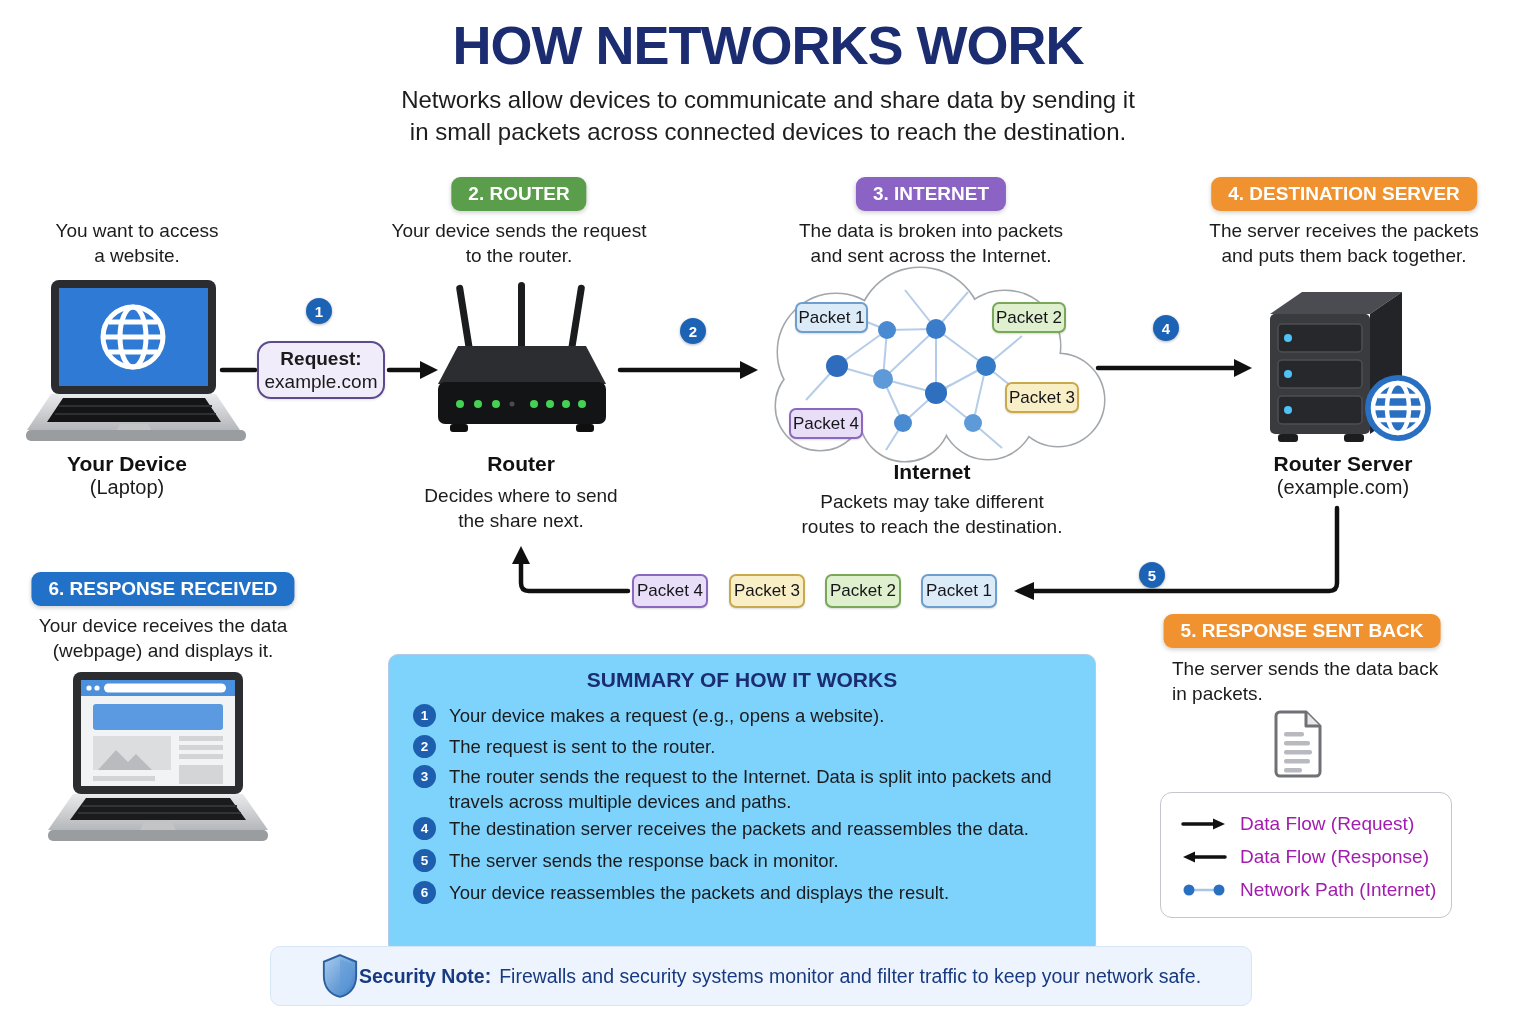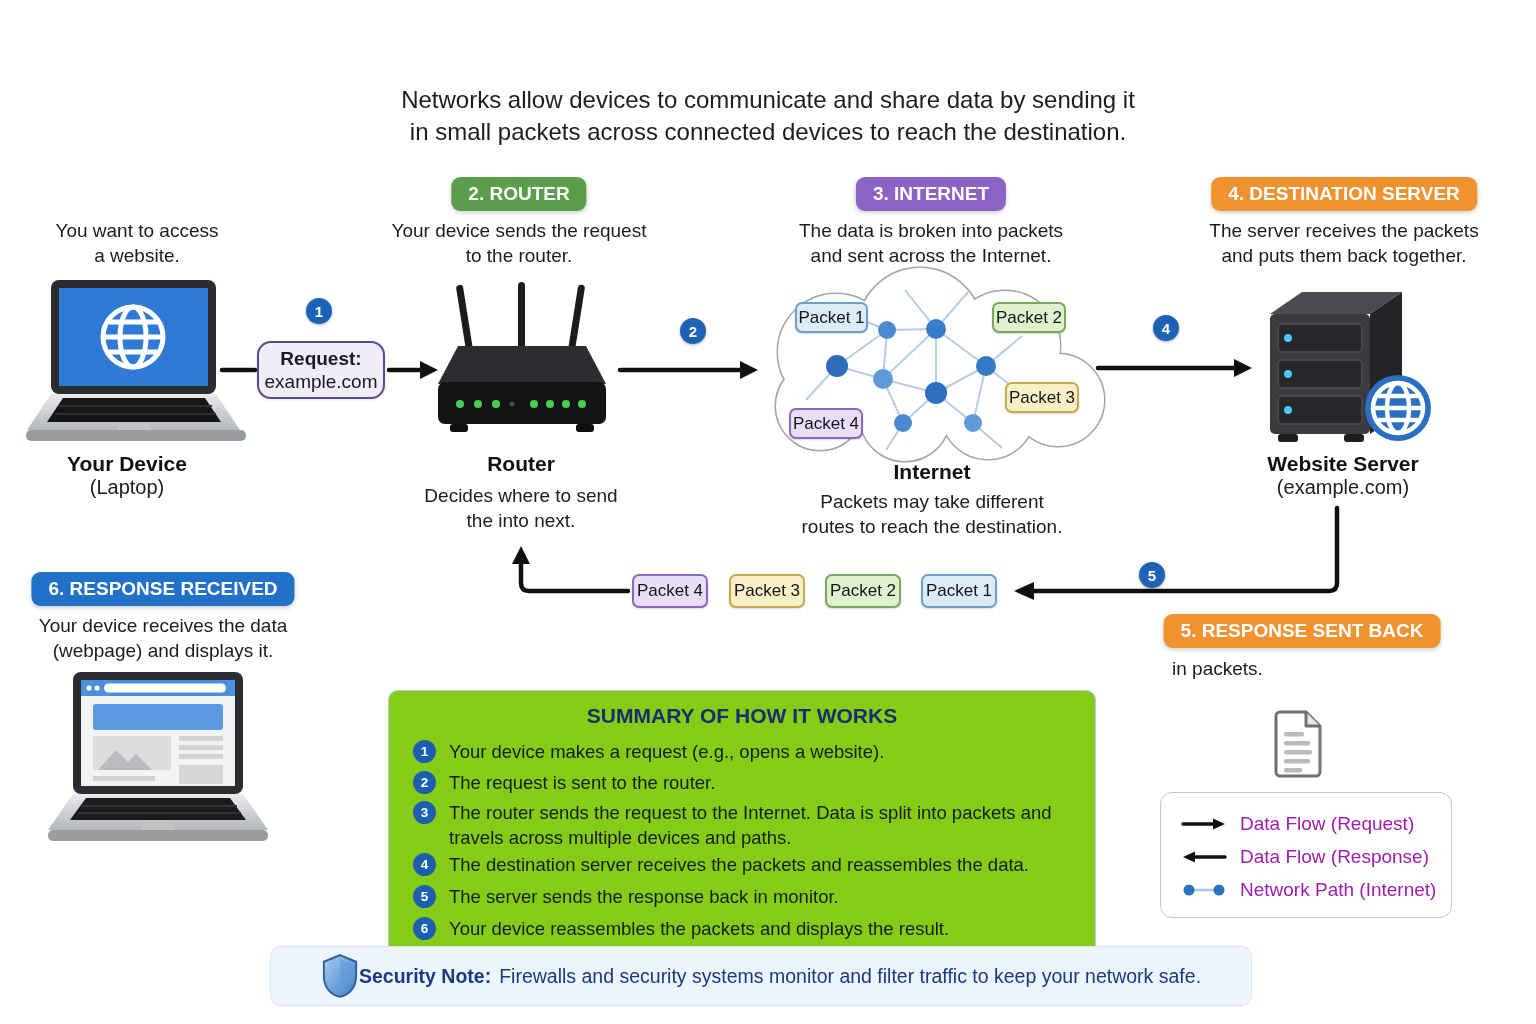--- a/index.html
+++ b/index.html
@@ -41,21 +41,21 @@
             justify-content:center; font-size:17px; color:#15151a;
             box-shadow:0 1px 2px rgba(0,0,0,.15); }
   .pk1 { background:#dcebf8; border:2px solid #6d9ece; }
   .pk2 { background:#def0cd; border:2px solid #79a85a; }
   .pk3 { background:#f9efc6; border:2px solid #c9a94e; }
   .pk4 { background:#e9def7; border:2px solid #8a68c0; }
 
   .resp-desc { position:absolute; font-size:19px; line-height:25px; color:#1c1c1e; }
 
   .summary { position:absolute; left:388px; top:654px; width:708px; height:300px;
-             background:#84cc16; border:1.5px solid #b3c9e8; border-radius:10px;margin-top:36px; }
+             background:#7dd3fc; border:1.5px solid #b3c9e8; border-radius:10px; }
   .summary-title { position:absolute; top:13px; width:100%; text-align:center;
                    font-size:21px; font-weight:700; color:#1b2d70; }
   .sum-row { position:absolute; left:24px; display:flex; gap:13px; align-items:flex-start; }
   .sum-num { flex:0 0 auto; width:23px; height:23px; border-radius:50%; background:#1d5fae;
              color:#fff; font-size:13.5px; font-weight:700; display:flex; align-items:center;
              justify-content:center; margin-top:1px; }
   .sum-text { font-size:18.5px; line-height:25px; color:#1b1b1d; width:640px; }
 
   .legend { position:absolute; left:1160px; top:792px; width:292px; height:126px;
             background:#fff; border:1.5px solid #c3c6ca; border-radius:12px; padding:14px 0 0 20px; }
@@ -143,20 +143,21 @@
     </g>
 
     <g stroke="#101010" stroke-width="4.5" stroke-linecap="round" fill="none">
       <path d="M 1337 508 L 1337 583 Q 1337 591 1329 591 L 1034 591"></path>
       <polygon points="1034,582 1014,591 1034,600" fill="#101010" stroke="none"></polygon>
       <path d="M 628 591 L 529 591 Q 521 591 521 583 L 521 564"></path>
       <polygon points="512,564 521,546 530,564" fill="#101010" stroke="none"></polygon>
     </g>
   </svg>
 
+  <div class="title">HOW NETWORKS WORK</div>
   <div class="subtitle">
     <div>Networks allow devices to communicate and share data by sending it</div>
     <div>in small packets across connected devices to reach the destination.</div>
   </div>
 
   <div class="badge badge-green" style="left:519px;top:177px;">2. ROUTER</div>
   <div class="badge badge-purple" style="left:931px;top:177px;">3. INTERNET</div>
   <div class="badge badge-orange" style="left:1344px;top:177px;">4. DESTINATION SERVER</div>
 
   <div class="desc" style="left:137px;top:218px;">
@@ -230,21 +231,21 @@
     </g>
     <circle cx="82" cy="122" r="2.5" fill="#4a4b4f"></circle>
     <rect x="20" y="142" width="18" height="8" rx="3" fill="#0f0f10"></rect>
     <rect x="146" y="142" width="18" height="8" rx="3" fill="#0f0f10"></rect>
   </svg>
   <div class="dev-label" style="left:521px;top:452px;">
     <div class="nm">Router</div>
   </div>
   <div class="desc" style="left:521px;top:483px;">
     <div>Decides where to send</div>
-    <div>the into next.</div>
+    <div>the share next.</div>
   </div>
 
   <div class="packet pk1" style="left:795px;top:302px;width:73px;height:31px;">Packet 1</div>
   <div class="packet pk2" style="left:992px;top:302px;width:74px;height:31px;">Packet 2</div>
   <div class="packet pk3" style="left:1005px;top:382px;width:74px;height:31px;">Packet 3</div>
   <div class="packet pk4" style="left:789px;top:408px;width:74px;height:31px;">Packet 4</div>
 
   <div class="dev-label" style="left:932px;top:460px;">
     <div class="nm">Internet</div>
   </div>
@@ -275,21 +276,21 @@
     <circle cx="36" cy="36" r="33" fill="#2a70c2"></circle>
     <g stroke="#ffffff" stroke-width="4.5" fill="none">
       <circle cx="36" cy="36" r="25"></circle>
       <ellipse cx="36" cy="36" rx="11" ry="25"></ellipse>
       <line x1="11" y1="36" x2="61" y2="36"></line>
       <line x1="16" y1="24" x2="56" y2="24"></line>
       <line x1="16" y1="48" x2="56" y2="48"></line>
     </g>
   </svg>
   <div class="dev-label" style="left:1343px;top:452px;">
-    <div class="nm">Website Server</div>
+    <div class="nm">Router Server</div>
     <div class="sb">(example.com)</div>
   </div>
 
   <div class="numcircle" style="left:1139px;top:562px;">5</div>
   <div class="packet pk4" style="left:632px;top:574px;width:76px;height:34px;">Packet 4</div>
   <div class="packet pk3" style="left:729px;top:574px;width:76px;height:34px;">Packet 3</div>
   <div class="packet pk2" style="left:825px;top:574px;width:76px;height:34px;">Packet 2</div>
   <div class="packet pk1" style="left:921px;top:574px;width:76px;height:34px;">Packet 1</div>
 
   <div class="badge badge-blue" style="left:163px;top:572px;">6. RESPONSE RECEIVED</div>
@@ -321,20 +322,21 @@
     <polygon points="25,122 195,122 220,158 0,158" fill="url(#silver2)"></polygon>
     <polygon points="38,126 182,126 198,148 22,148" fill="#1a1b1d"></polygon>
     <line x1="34" y1="134" x2="189" y2="134" stroke="#323337" stroke-width="2"></line>
     <line x1="30" y1="141" x2="193" y2="141" stroke="#323337" stroke-width="2"></line>
     <polygon points="96,150 124,150 128,158 92,158" fill="#c2c4c6"></polygon>
     <rect x="0" y="158" width="220" height="11" rx="5" fill="#9a9da0"></rect>
   </svg>
 
   <div class="badge badge-orange" style="left:1302px;top:614px;">5. RESPONSE SENT BACK</div>
   <div class="resp-desc" style="left:1172px;top:656px;width:280px;">
+    <div>The server sends the data back</div>
     <div>in packets.</div>
   </div>
   <svg class="abs" style="left:1270px;top:708px;" width="56" height="72" viewBox="0 0 56 72">
     <path d="M 6 8 a4 4 0 0 1 4 -4 H 36 L 50 18 V 64 a4 4 0 0 1 -4 4 H 10 a4 4 0 0 1 -4 -4 Z" fill="#ffffff" stroke="#707174" stroke-width="3"></path>
     <path d="M 36 4 V 18 H 50" fill="#e8e9ea" stroke="#707174" stroke-width="3" stroke-linejoin="round"></path>
     <g fill="#b9bac0">
       <rect x="14" y="24" width="20" height="4.5" rx="2"></rect>
       <rect x="14" y="33" width="26" height="4.5" rx="2"></rect>
       <rect x="14" y="42" width="28" height="4.5" rx="2"></rect>
       <rect x="14" y="51" width="26" height="4.5" rx="2"></rect>

